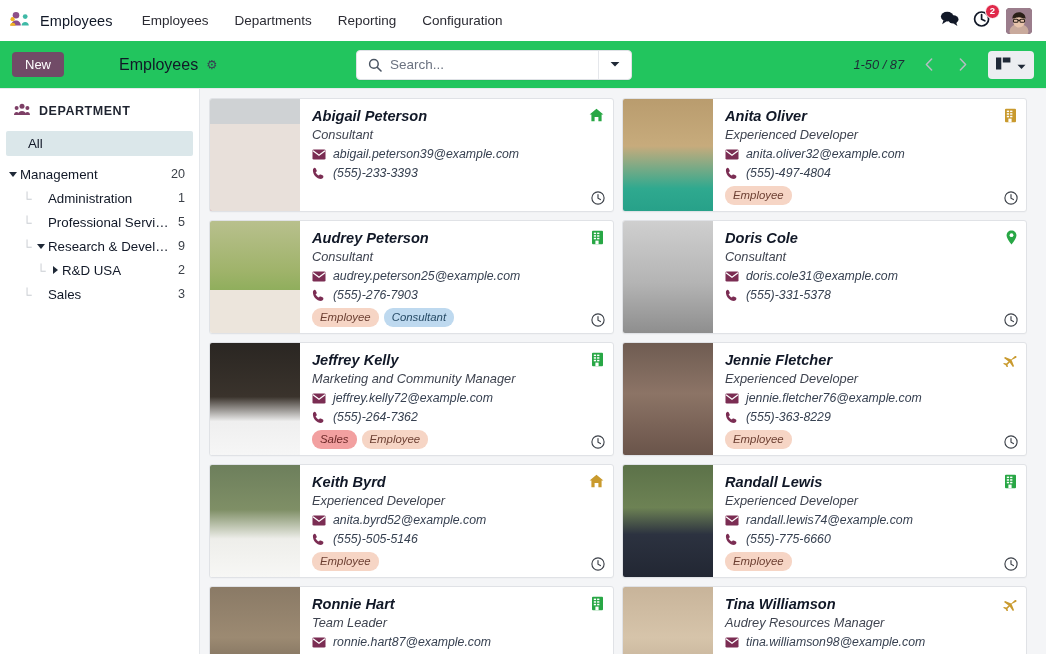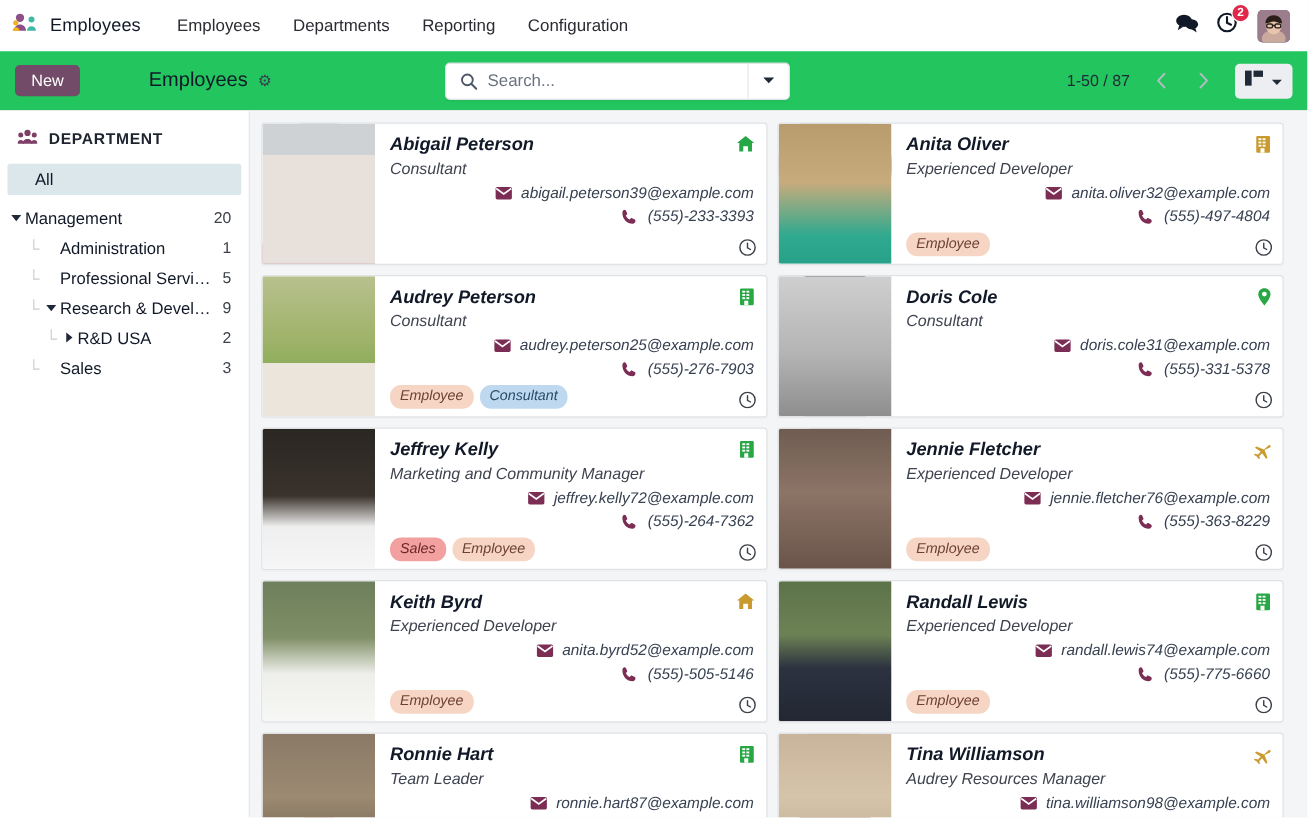--- a/index.html
+++ b/index.html
@@ -131,20 +131,21 @@
     display: flex; align-items: center; justify-content: center;
     cursor: pointer;
     color: #1f2937;
   }
 
   .cp-right {
     margin-left: auto;
     display: flex;
     align-items: center;
     gap: 4px;
+    font-style: italic;
   }
   .pager-text { font-size: 12.8px; color: #1f2937; margin-right: 6px; }
   .pager-btn {
     width: 30px; height: 28px;
     display: flex; align-items: center; justify-content: center;
     border-radius: 4px;
     cursor: pointer;
     color: #b7bcc4;
     font-size: 15px;
   }
@@ -261,21 +262,20 @@
     padding-right: 22px;
   }
   .crow {
     display: flex;
     align-items: center;
     gap: 7px;
     margin-top: 5px;
     font-size: 12.3px;
     color: #374151;
     white-space: nowrap;
-    justify-content: flex-end;
   }
   .crow .ic { color: #7b2d53; display: flex; align-items: center; flex: 0 0 14px; }
   .tags { display: flex; gap: 5px; margin-top: 6px; flex-wrap: wrap; }
   .tag {
     font-size: 11.4px;
     padding: 2px 8px 2.5px 8px;
     border-radius: 9px;
     line-height: 1.25;
     white-space: nowrap;
   }

